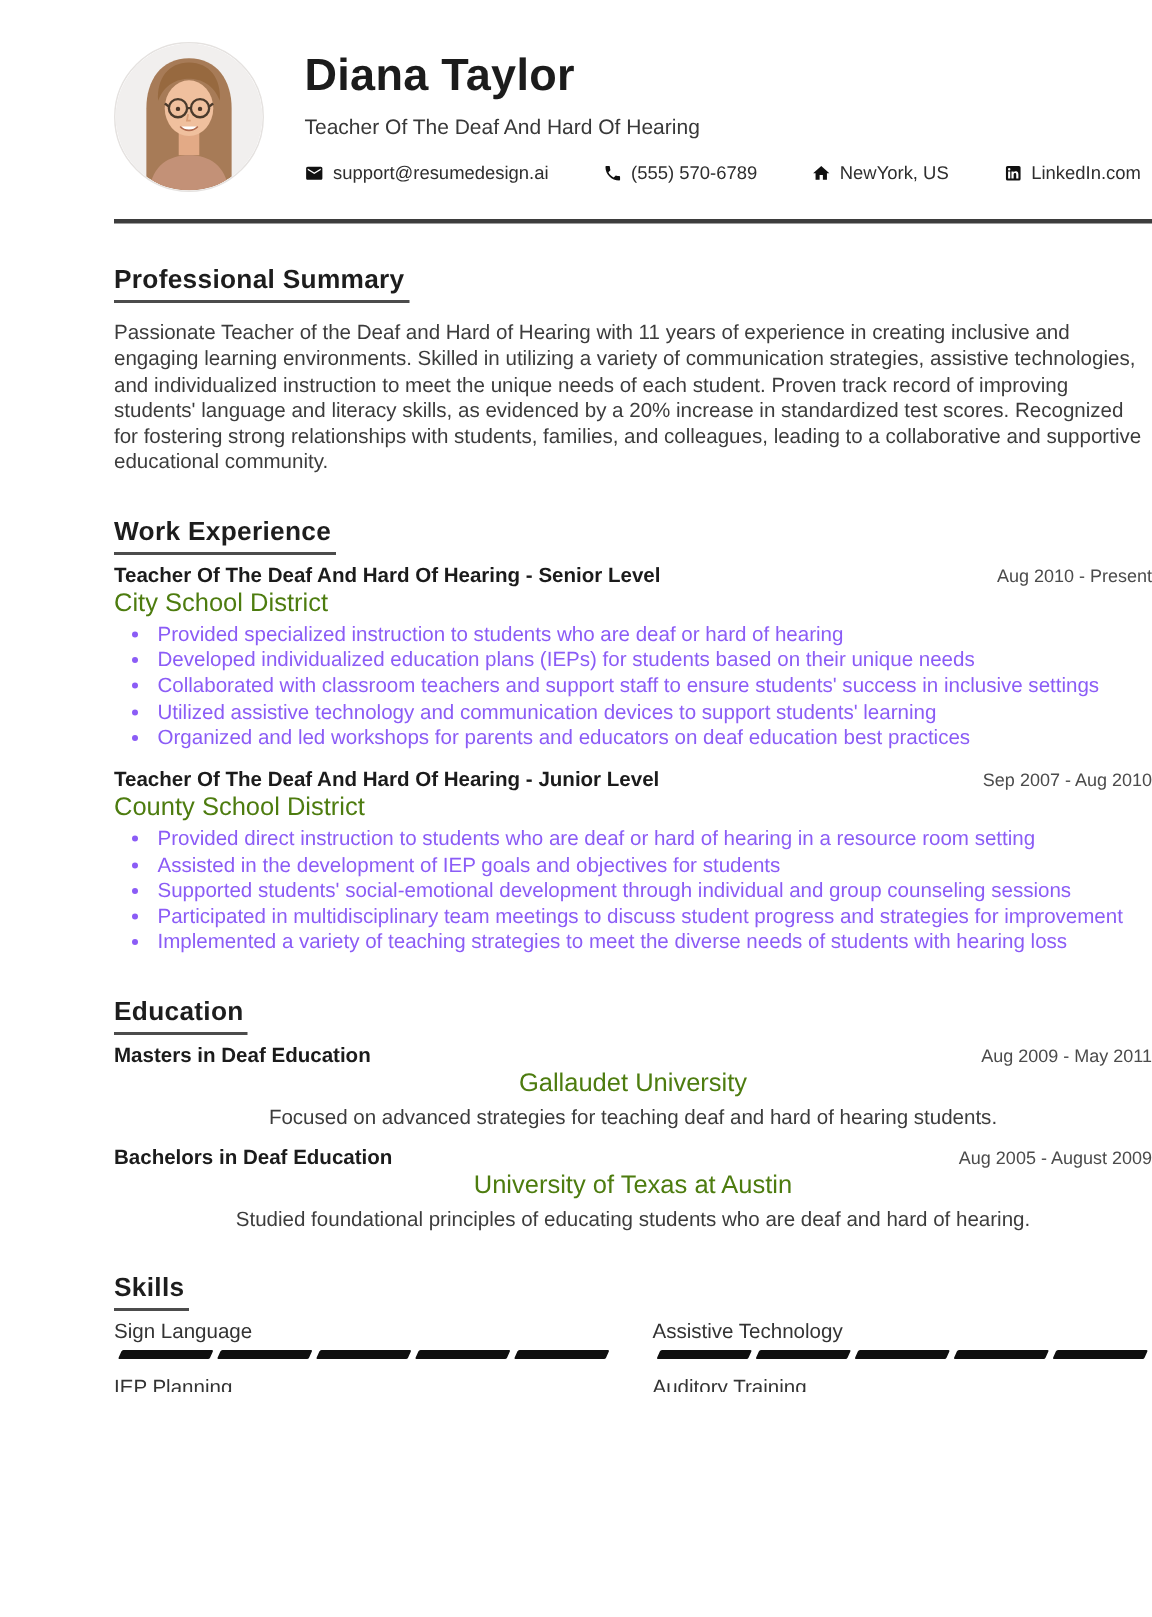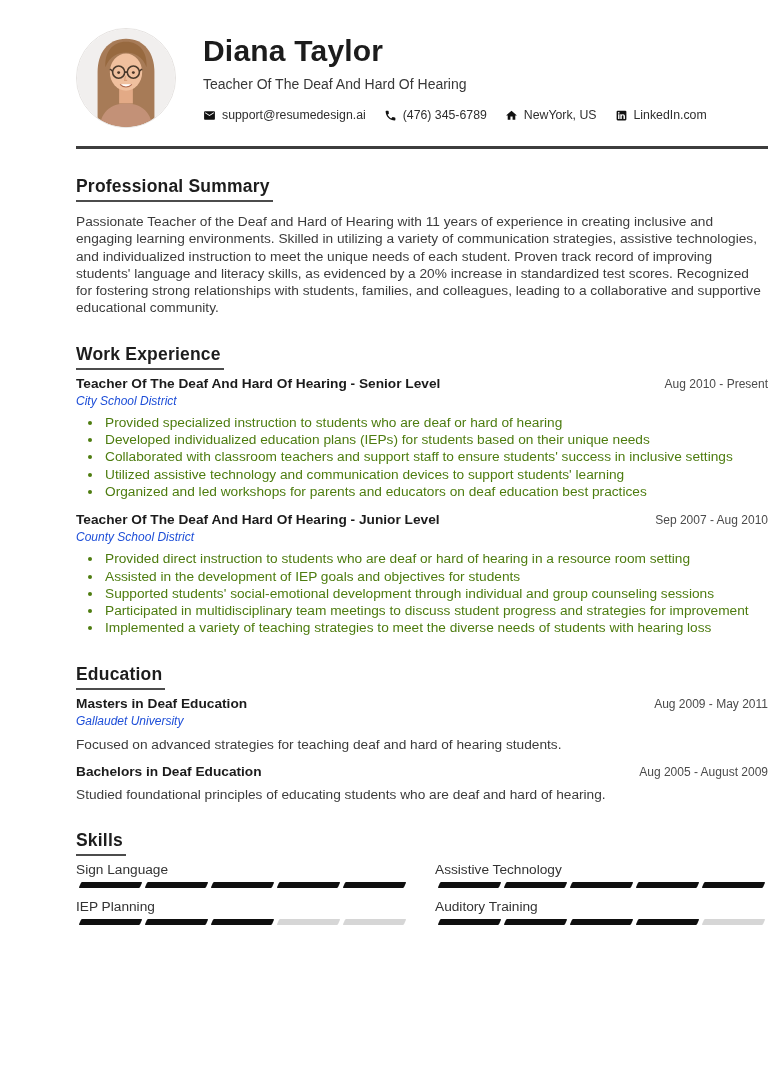--- a/index.html
+++ b/index.html
@@ -29,21 +29,21 @@
     overflow:hidden;flex:0 0 100px;
     border:1px solid #e5e2e0;
   }
   .avatar svg{display:block;width:100%;height:100%;}
   .hdr-text{padding-top:5px;}
   h1{
     margin:0;font-size:30px;line-height:36px;font-weight:700;
     color:#1c1c1c;letter-spacing:0.2px;
   }
   .person-title{margin-top:5px;font-size:14px;line-height:21px;color:#383838;}
-  .contact-row{margin-top:13px;display:flex;align-items:center;gap:18px;font-size:12.3px;color:#2e2e2e;}
+  .contact-row{margin-top:13px;display:flex;align-items:center;gap:36px;font-size:12.3px;color:#2e2e2e;}
   .contact-item{display:inline-flex;align-items:center;gap:6px;white-space:nowrap;}
   .cicon{display:inline-flex;width:13px;height:13px;color:#111;}
   .cicon svg{width:13px;height:13px;display:block;}
   .divider{margin-top:18px;height:3px;background:var(--divider);}
   
   h2{
     display:inline-block;
     margin:27px 0 0;
     font-size:17.5px;line-height:20px;font-weight:700;color:#1d1d1d;
     padding:0 3px 4px 0;
@@ -52,27 +52,27 @@
   }
   section{display:block;}
   .summary-text{
     margin:11px 0 0;font-size:13.7px;line-height:17.3px;color:#3c3c3c;
   }
   #jobs{margin-top:5px;}
   .job + .job{margin-top:11px;}
   .entry-head{display:flex;justify-content:space-between;align-items:baseline;}
   .entry-title{font-size:13.7px;line-height:17px;font-weight:700;color:#1b1b1b;}
   .entry-date{font-size:12px;line-height:16px;color:#4b4b4b;white-space:nowrap;margin-left:14px;}
-  .entry-sub{margin-top:1px;font-size:12px;line-height:17px;color:#1d4ed8;font-style:italic;}
+  .entry-sub{margin-top:1px;font-size:17px;line-height:17px;color:#4d7c0f;}
   ul.bullets{
     margin:4px 0 0;padding-left:27px;
-    font-size:13.7px;line-height:17.3px;color:#4d7c0f;
+    font-size:13.7px;line-height:17.3px;color:#8b5cf6;
   }
   ul.bullets li{padding-left:2px;}
-  #degrees{margin-top:5px;}
+  #degrees{margin-top:5px;text-align:center;}
   .degree + .degree{margin-top:10px;}
   .degree-desc{margin:6px 0 0;font-size:13.7px;line-height:17.3px;color:#3c3c3c;}
   
   .skills-grid{margin-top:5px;display:flex;gap:26px;}
   .skills-col{flex:1;min-width:0;}
   .skill{margin-bottom:10px;}
   .skill-name{font-size:13.7px;line-height:17px;color:#333;}
   .skill-bar{display:flex;gap:5px;margin-top:4px;padding:0 4px;}
   .seg{flex:1;height:6px;background:var(--bar-empty);transform:skewX(-24deg);border-radius:1px;}
   .seg.filled{background:var(--bar-filled);}
@@ -122,21 +122,21 @@
               </svg>
             </span>
             <span>support@resumedesign.ai</span>
           </span>
           <span class="contact-item">
             <span class="cicon">
               <svg viewBox="0 0 24 24">
                 <path fill="currentColor" d="M6.62 10.79c1.44 2.83 3.76 5.14 6.59 6.59l2.2-2.2c.27-.27.67-.36 1.02-.24 1.12.37 2.33.57 3.57.57.55 0 1 .45 1 1V20c0 .55-.45 1-1 1-9.39 0-17-7.61-17-17 0-.55.45-1 1-1h3.5c.55 0 1 .45 1 1 0 1.25.2 2.45.57 3.57.11.35.03.74-.25 1.02l-2.2 2.2z"></path>
               </svg>
             </span>
-            <span>(476) 345-6789</span>
+            <span>(555) 570-6789</span>
           </span>
           <span class="contact-item">
             <span class="cicon">
               <svg viewBox="0 0 24 24">
                 <path fill="currentColor" d="M10 20v-6h4v6h5v-8h3L12 3 2 12h3v8z"></path>
               </svg>
             </span>
             <span>NewYork, US</span>
           </span>
           <span class="contact-item">
@@ -203,20 +203,21 @@
     </div>
     <div class="entry-sub">Gallaudet University</div>
     <p class="degree-desc">Focused on advanced strategies for teaching deaf and hard of hearing students.</p>
   </div>
 
   <div class="degree">
     <div class="entry-head">
       <span class="entry-title">Bachelors in Deaf Education</span>
       <span class="entry-date">Aug 2005 - August 2009</span>
     </div>
+    <div class="entry-sub">University of Texas at Austin</div>
     <p class="degree-desc">Studied foundational principles of educating students who are deaf and hard of hearing.</p>
   </div>
 </div>
   </section>
 
   <section>
     <h2>Skills</h2>
     <div class="skills-grid">
       <div class="skills-col" id="skills-left">
   <div class="skill">

